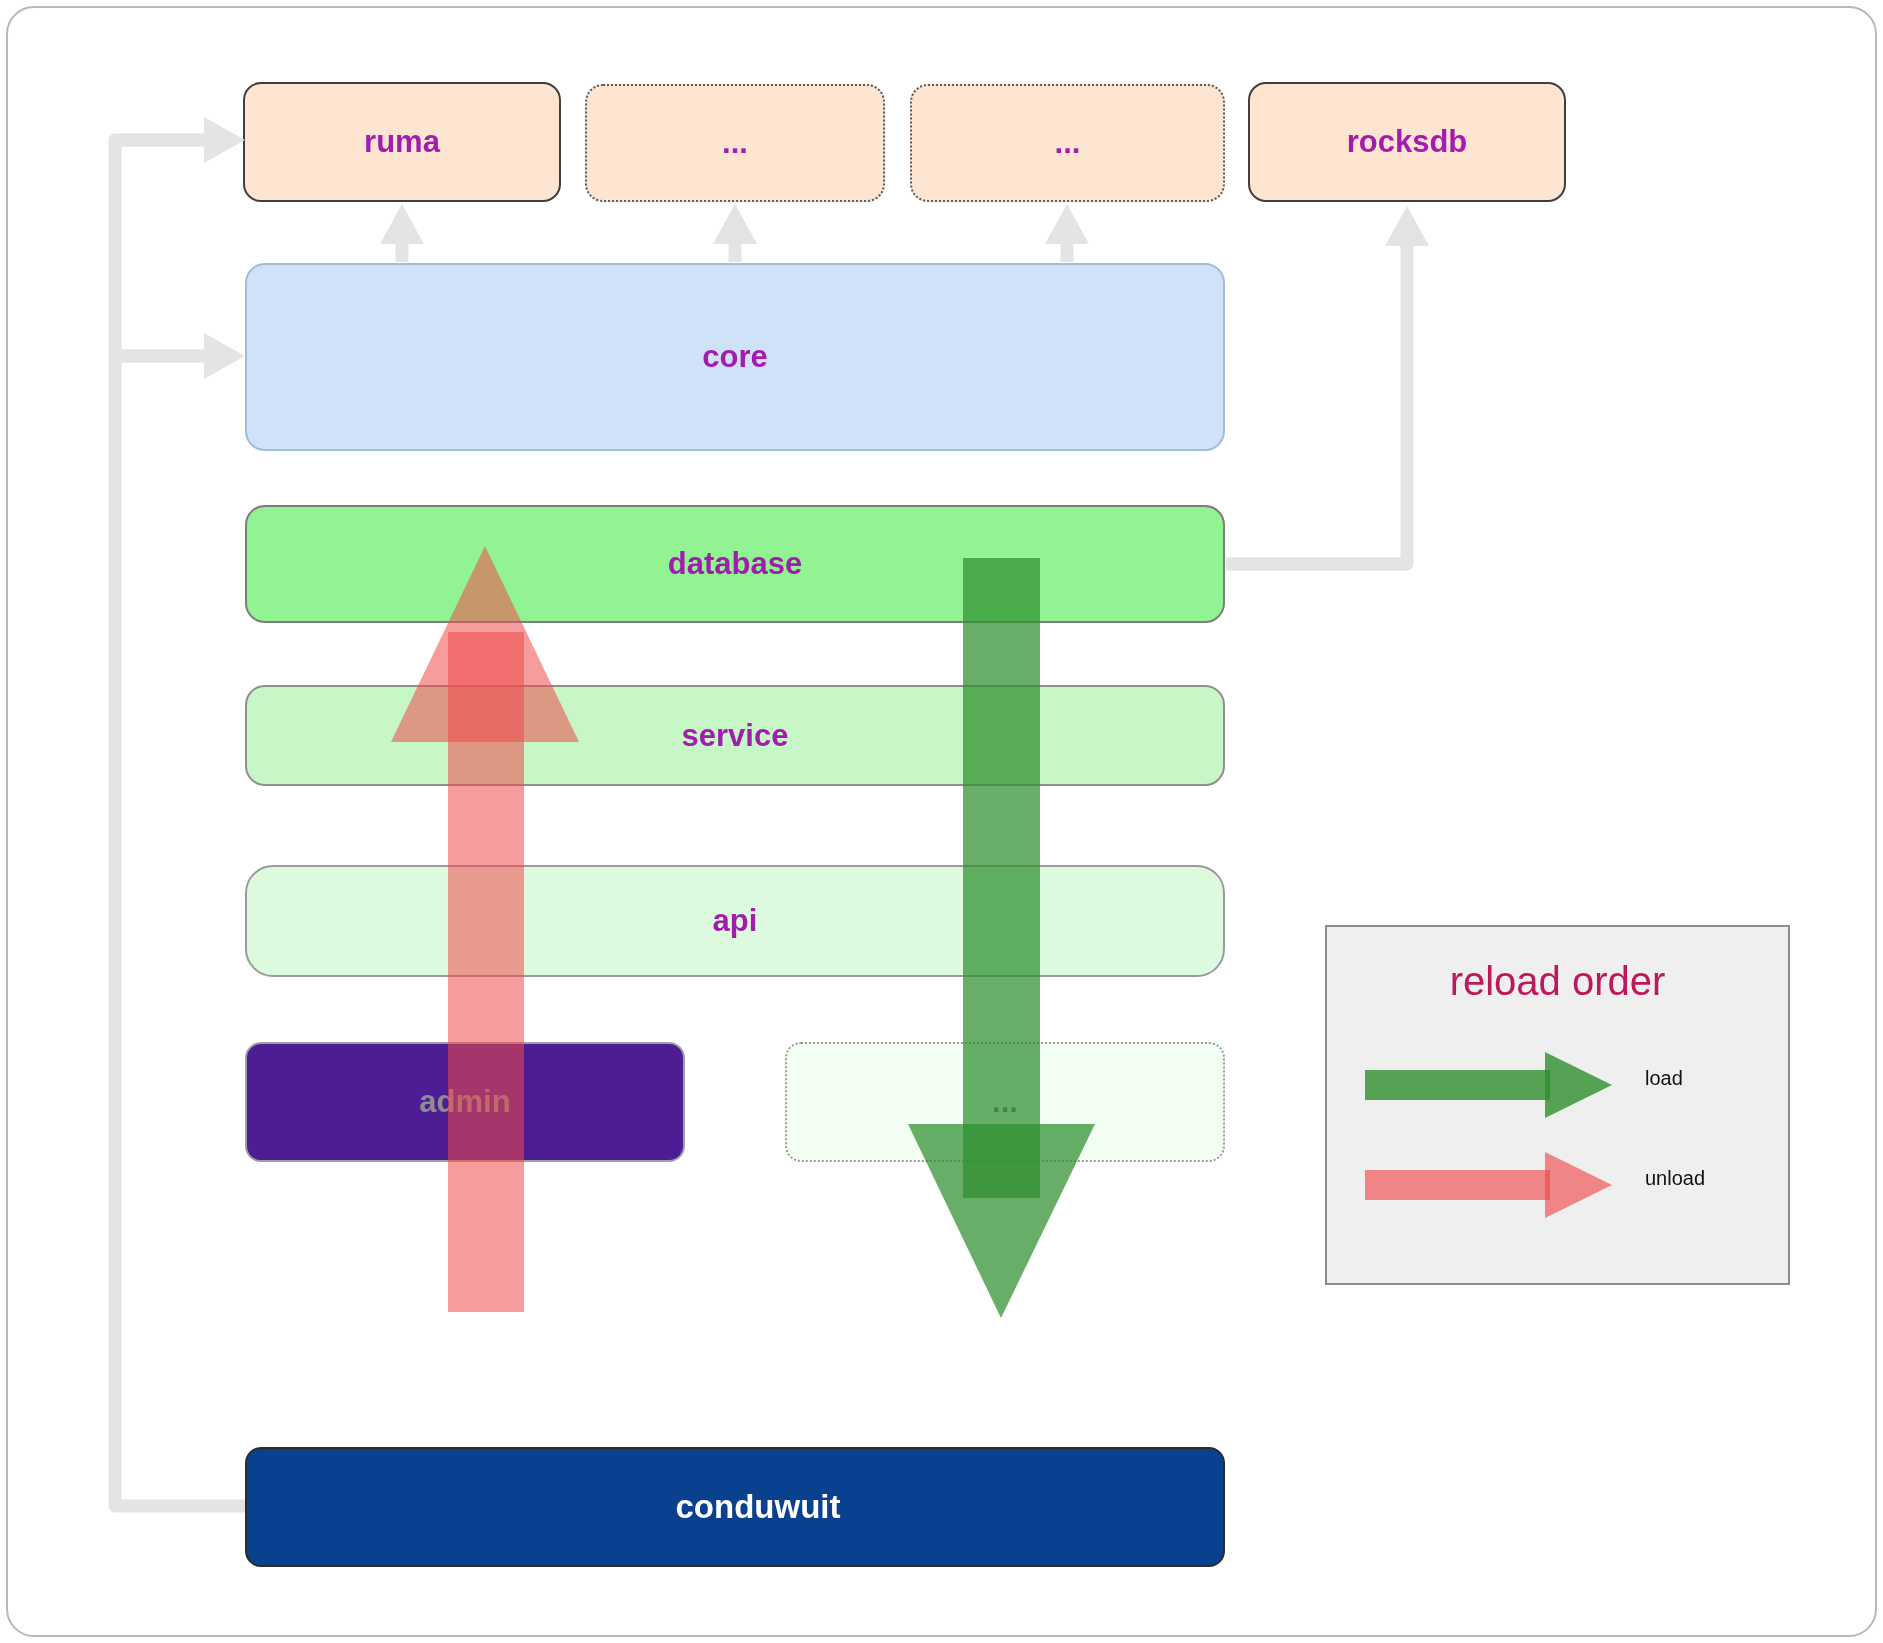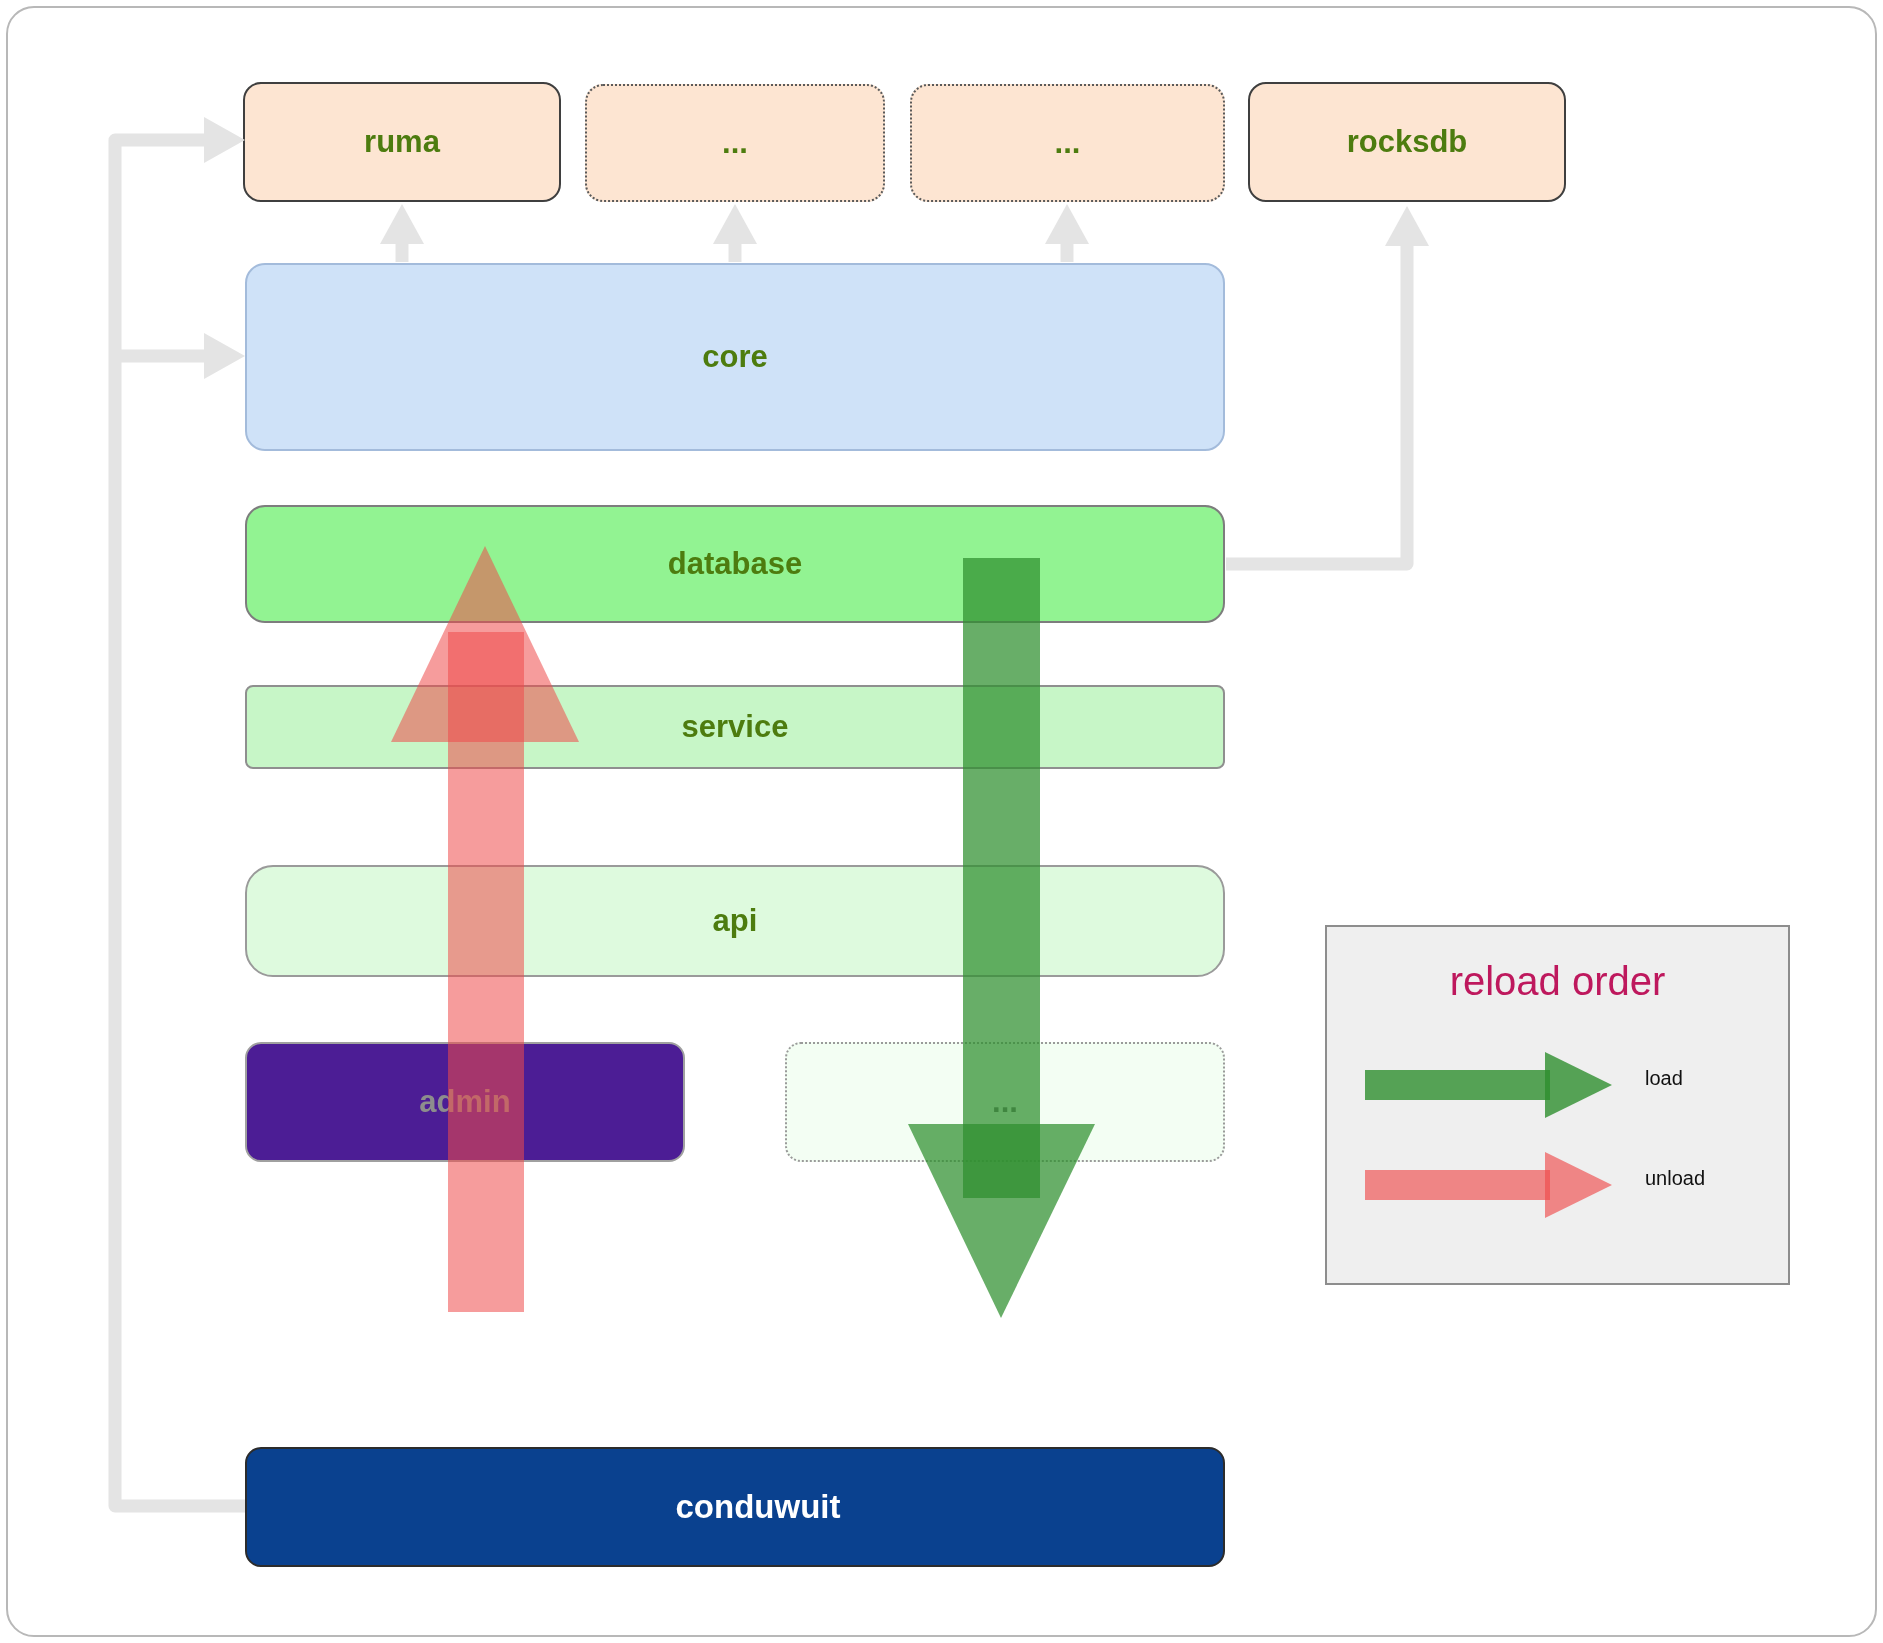--- a/index.html
+++ b/index.html
@@ -27,33 +27,33 @@
     pointer-events: none;
   }
   .box {
     position: absolute;
     display: flex;
     align-items: center;
     justify-content: center;
     box-sizing: border-box;
     font-size: 31px;
     font-weight: 600;
-    color: #4d7c0f;
+    color: #a21caf;
     border-radius: 18px;
     z-index: 2;
   }
   
   #ruma      { left: 243px;  top: 82px; width: 318px; height: 120px; background: #fde5d2; border: 2px solid #3f3f3f; }
   #dep-ellipsis-1 { left: 585px;  top: 84px; width: 300px; height: 118px; background: #fde5d2; border: 2px dotted #5a5a5a; }
   #dep-ellipsis-2 { left: 910px;  top: 84px; width: 315px; height: 118px; background: #fde5d2; border: 2px dotted #5a5a5a; }
   #rocksdb   { left: 1248px; top: 82px; width: 318px; height: 120px; background: #fde5d2; border: 2px solid #3f3f3f; }
   
   #core      { left: 245px; top: 263px;  width: 980px; height: 188px; background: #cfe2f8; border: 2px solid #a3bbdb; border-radius: 20px; }
   #database  { left: 245px; top: 505px;  width: 980px; height: 118px; background: #92f392; border: 2px solid #7d7d7d; border-radius: 20px; }
-  #service   { left: 245px; top: 685px;  width: 980px; height: 84px; background: #c7f6c7; border: 2px solid #8f8f8f; border-radius: 8px; }
+  #service   { left: 245px; top: 685px;  width: 980px; height: 101px; background: #c7f6c7; border: 2px solid #8f8f8f; border-radius: 20px; }
   #api       { left: 245px; top: 865px;  width: 980px; height: 112px; background: #defade; border: 2px solid #9a9a9a; border-radius: 28px; }
   #admin     { left: 245px; top: 1042px; width: 440px; height: 120px; background: #4c1d95; border: 2px solid #a0a0a0; border-radius: 16px; color: #8d8d8d; }
   #service-ellipsis { left: 785px; top: 1042px; width: 440px; height: 120px; background: #f3fef3; border: 2px dotted #9a9a9a; border-radius: 16px; color: #6f6f6f; }
   #router    { left: 245px; top: 1222px; width: 980px; height: 118px; background: #ffffff; border: 2px solid #9a9a9a; border-radius: 20px; color: #4a4a4a; }
   #conduwuit { left: 245px; top: 1447px; width: 980px; height: 120px; background: #0a418f; border: 2px solid #2c2c2c; border-radius: 16px; color: #ffffff; font-weight: 700; font-size: 33px; padding-left: 46px; }
   
   #legend {
     position: absolute;
     left: 1325px; top: 925px;
     width: 465px; height: 360px;

